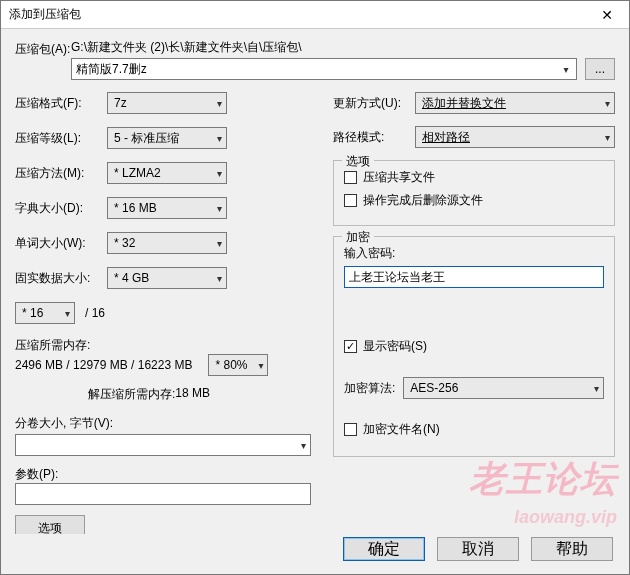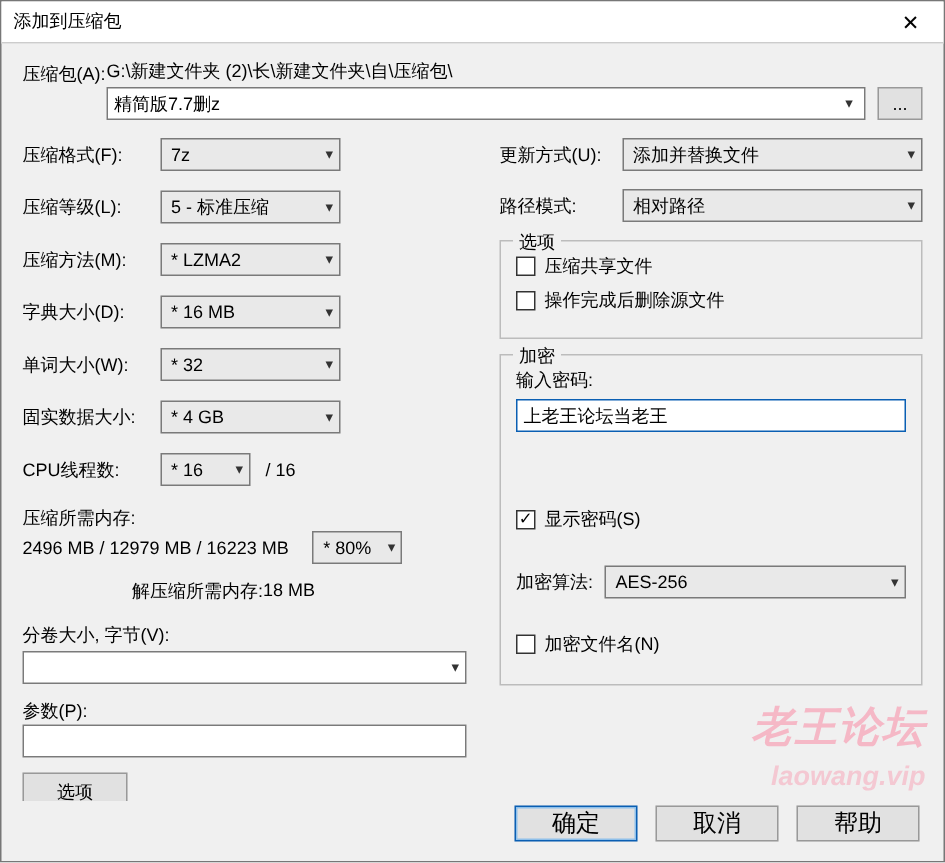--- a/index.html
+++ b/index.html
@@ -30,32 +30,32 @@
   .mem-row2 { display:flex; align-items:center; gap:16px;}
   .decomp { display:flex; justify-content:flex-end; width:195px; margin-bottom:12px;}
   .vols { margin-bottom:10px;}
   .vols .hdr { margin-bottom:2px;}
   .vols .sel.full { width:296px; background:#fff;}
   .params { margin-bottom:10px;}
   .params input { width:296px; height:22px; border:1px solid #7a7a7a; background:#fff; font-size:12px; padding:0 4px;}
   .optbtn { width:70px; height:26px; border:1px solid #999; background:#e1e1e1; font-size:12px; display:flex; align-items:center; justify-content:center; margin-top:6px;}
   .r-row { display:flex; align-items:center; margin-bottom:12px;}
   .r-lbl { width:82px;}
-  .r-sel { flex:1;}
+  .r-sel { flex:1;text-decoration:underline;}
   .group { border:1px solid #bcbcbc; padding:8px 10px 10px; margin-bottom:10px; position:relative;}
   .group .gtitle { position:absolute; top:-8px; left:8px; background:#f0f0f0; padding:0 4px; font-size:12px;}
   .chk { display:flex; align-items:center; gap:6px; margin-bottom:6px; font-size:12px;}
   .chk .box { width:13px; height:13px; border:1px solid #333; background:#fff; display:flex; align-items:center; justify-content:center; font-size:11px; line-height:1;}
   .pwd input { width:100%; height:22px; border:1px solid #0a5fb3; background:#fff; font-size:12px; padding:0 4px;}
   .enc-row { display:flex; align-items:center; gap:8px; margin:22px 0;}
   .enc-row .sel { flex:1;}
   .buttons { height:40px; border-top:0; display:flex; align-items:center; justify-content:flex-end; gap:12px; padding:0 16px 10px;}
   .btn { width:82px; height:24px; border:1px solid #999; background:#e1e1e1; font-size:16px; display:flex; align-items:center; justify-content:center;}
   .btn.primary { border:1px solid #0a5fb3; box-shadow:inset 0 0 0 1px #8fc0ea;}
-  .watermark { position:absolute; right:12px; bottom:30px; font-size:28px; font-weight:800; color:rgba(255,80,120,0.35); font-style:italic; pointer-events:none; letter-spacing:1px;}
+  .watermark { position:absolute; right:12px; bottom:30px; font-size:36px; font-weight:800; color:rgba(255,80,120,0.35); font-style:italic; pointer-events:none; letter-spacing:1px;}
   .watermark2 { position:absolute; right:12px; bottom:6px; font-size:18px; font-weight:600; color:rgba(255,80,120,0.25); font-style:italic; pointer-events:none;}
 </style>
 </head>
 <body>
 
 <div class="window">
   <div class="titlebar">
     <span>添加到压缩包</span>
     <div class="close">✕</div>
   </div>
@@ -122,21 +122,20 @@
 
         <div class="frow">
             <span class="lbl">固实数据大小:</span>
           <div class="sel w120">
               <span>* 4 GB</span>
               <span class="arrow">▾</span>
             </div>
           </div>
 
         <div class="frow">
-            <span class="lbl">CPU线程数:</span>
           <div class="sel w80">
               <span>* 16</span>
               <span class="arrow">▾</span>
             </div>
           <span class="cpu-suffix">/ 16</span>
           </div>
 
         <div class="mem">
           <div>压缩所需内存:</div>
           <div class="mem-row2">

